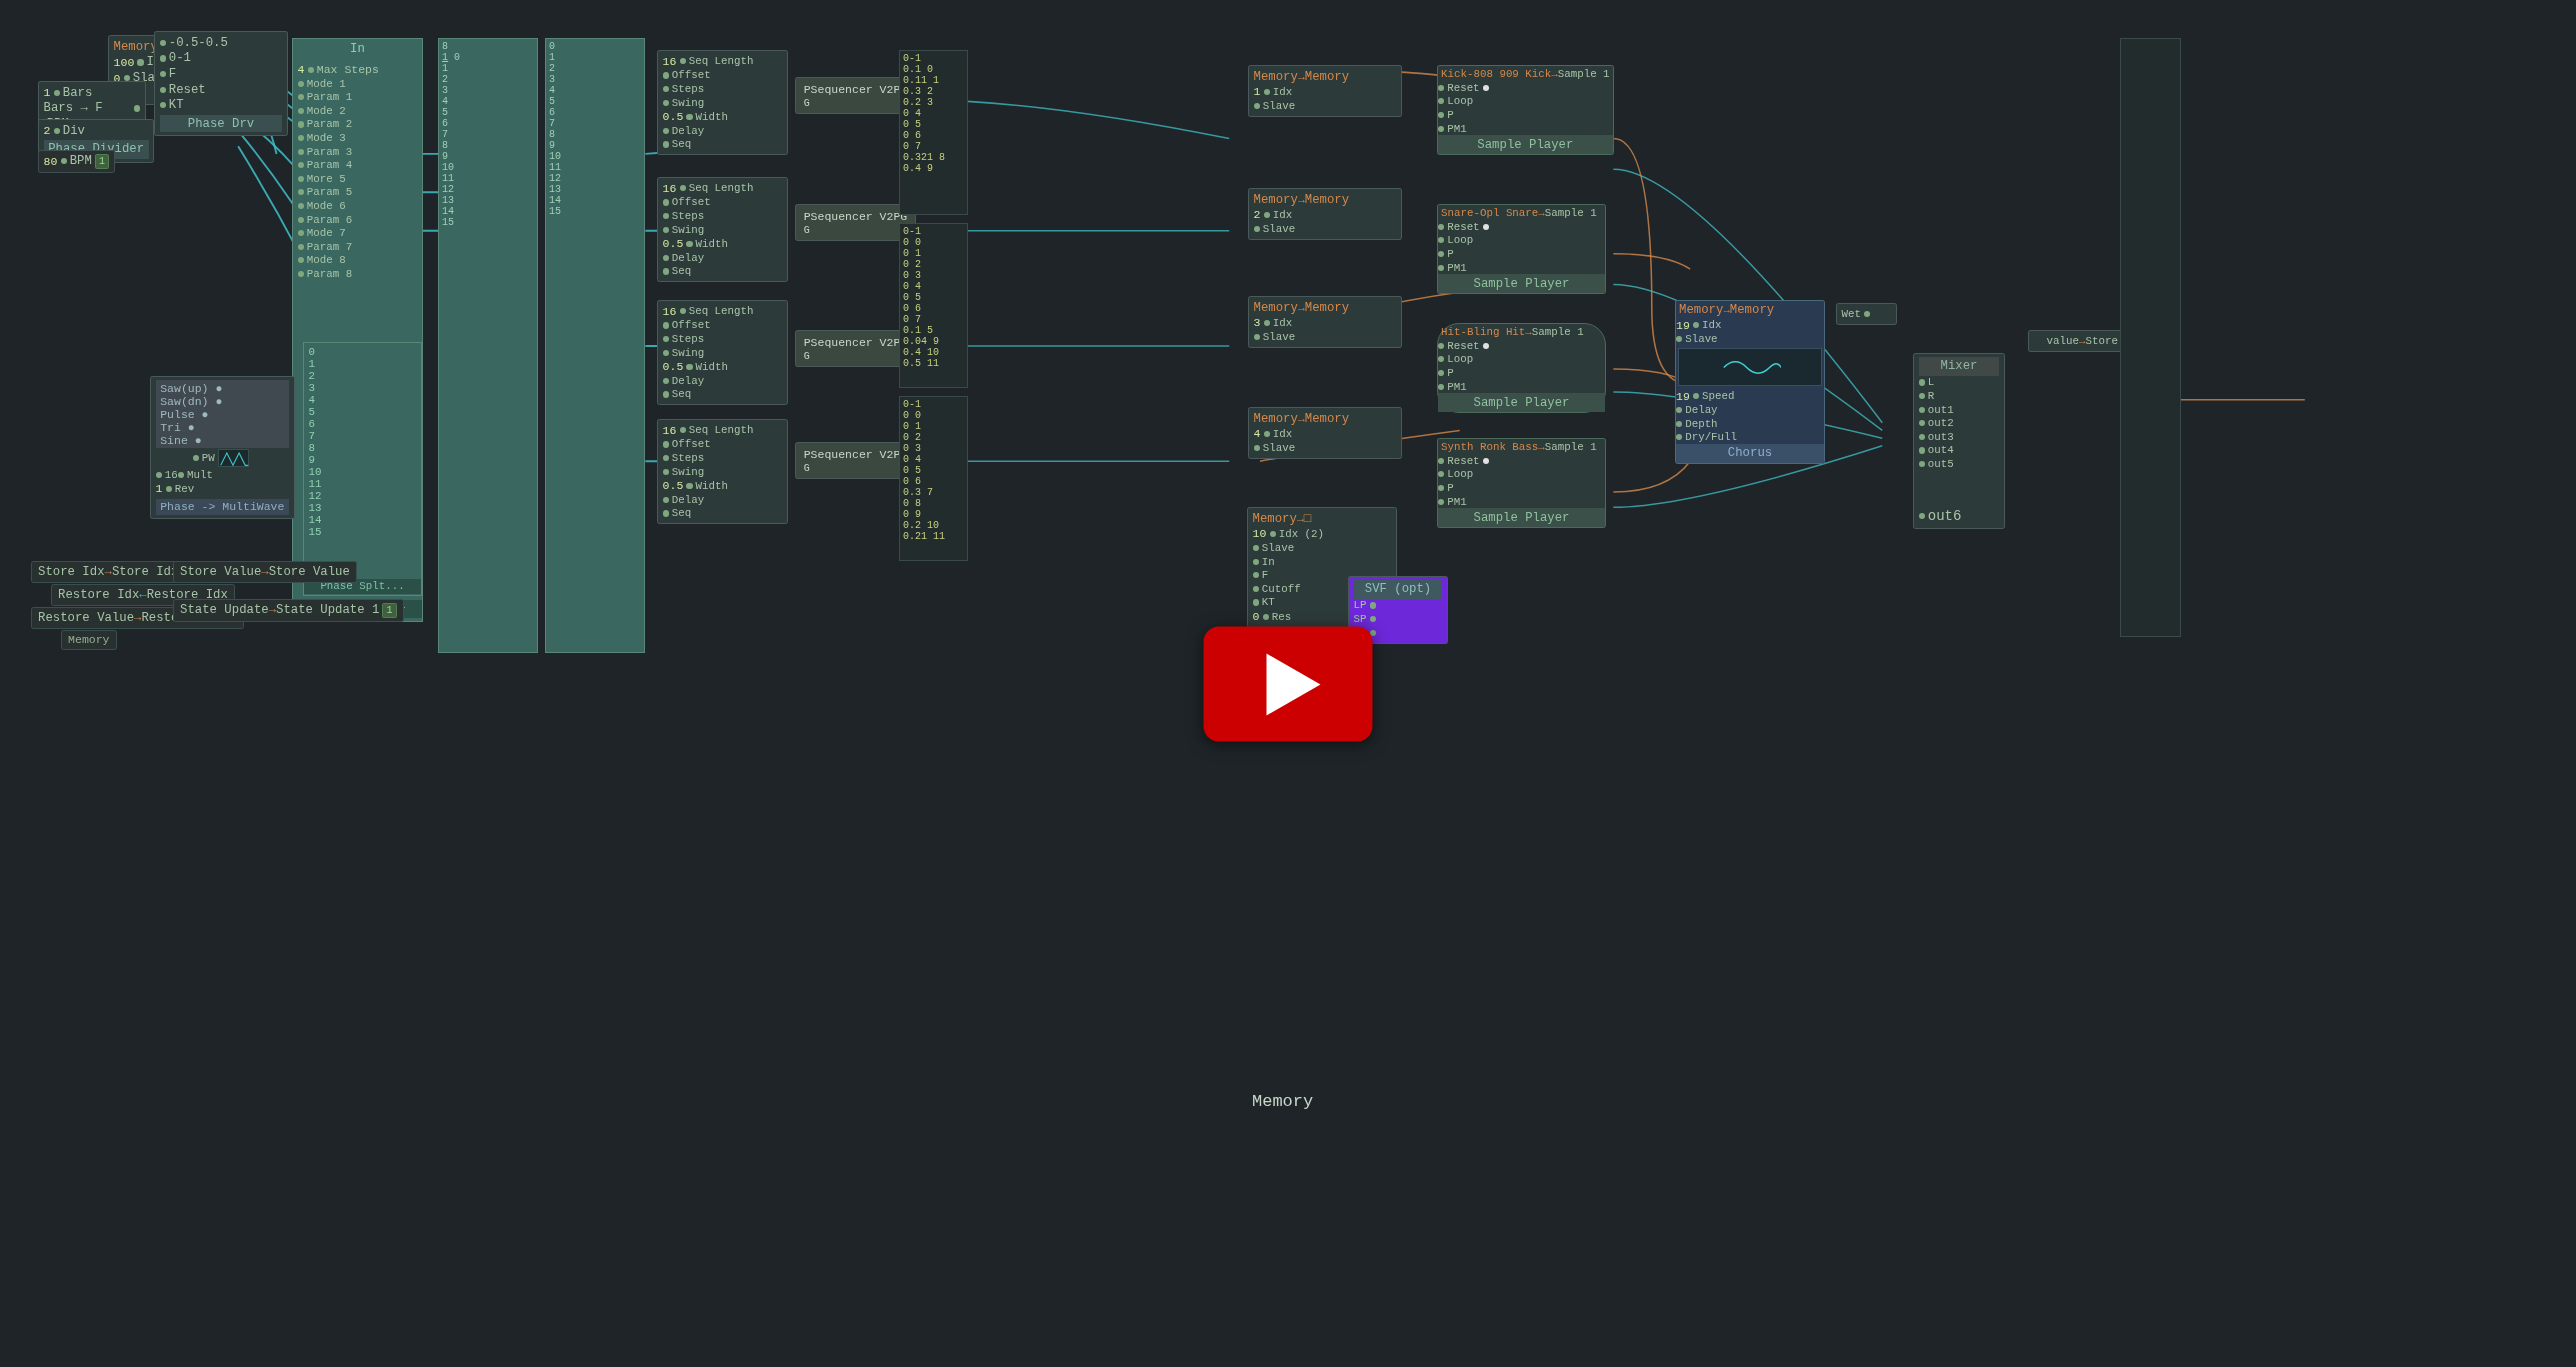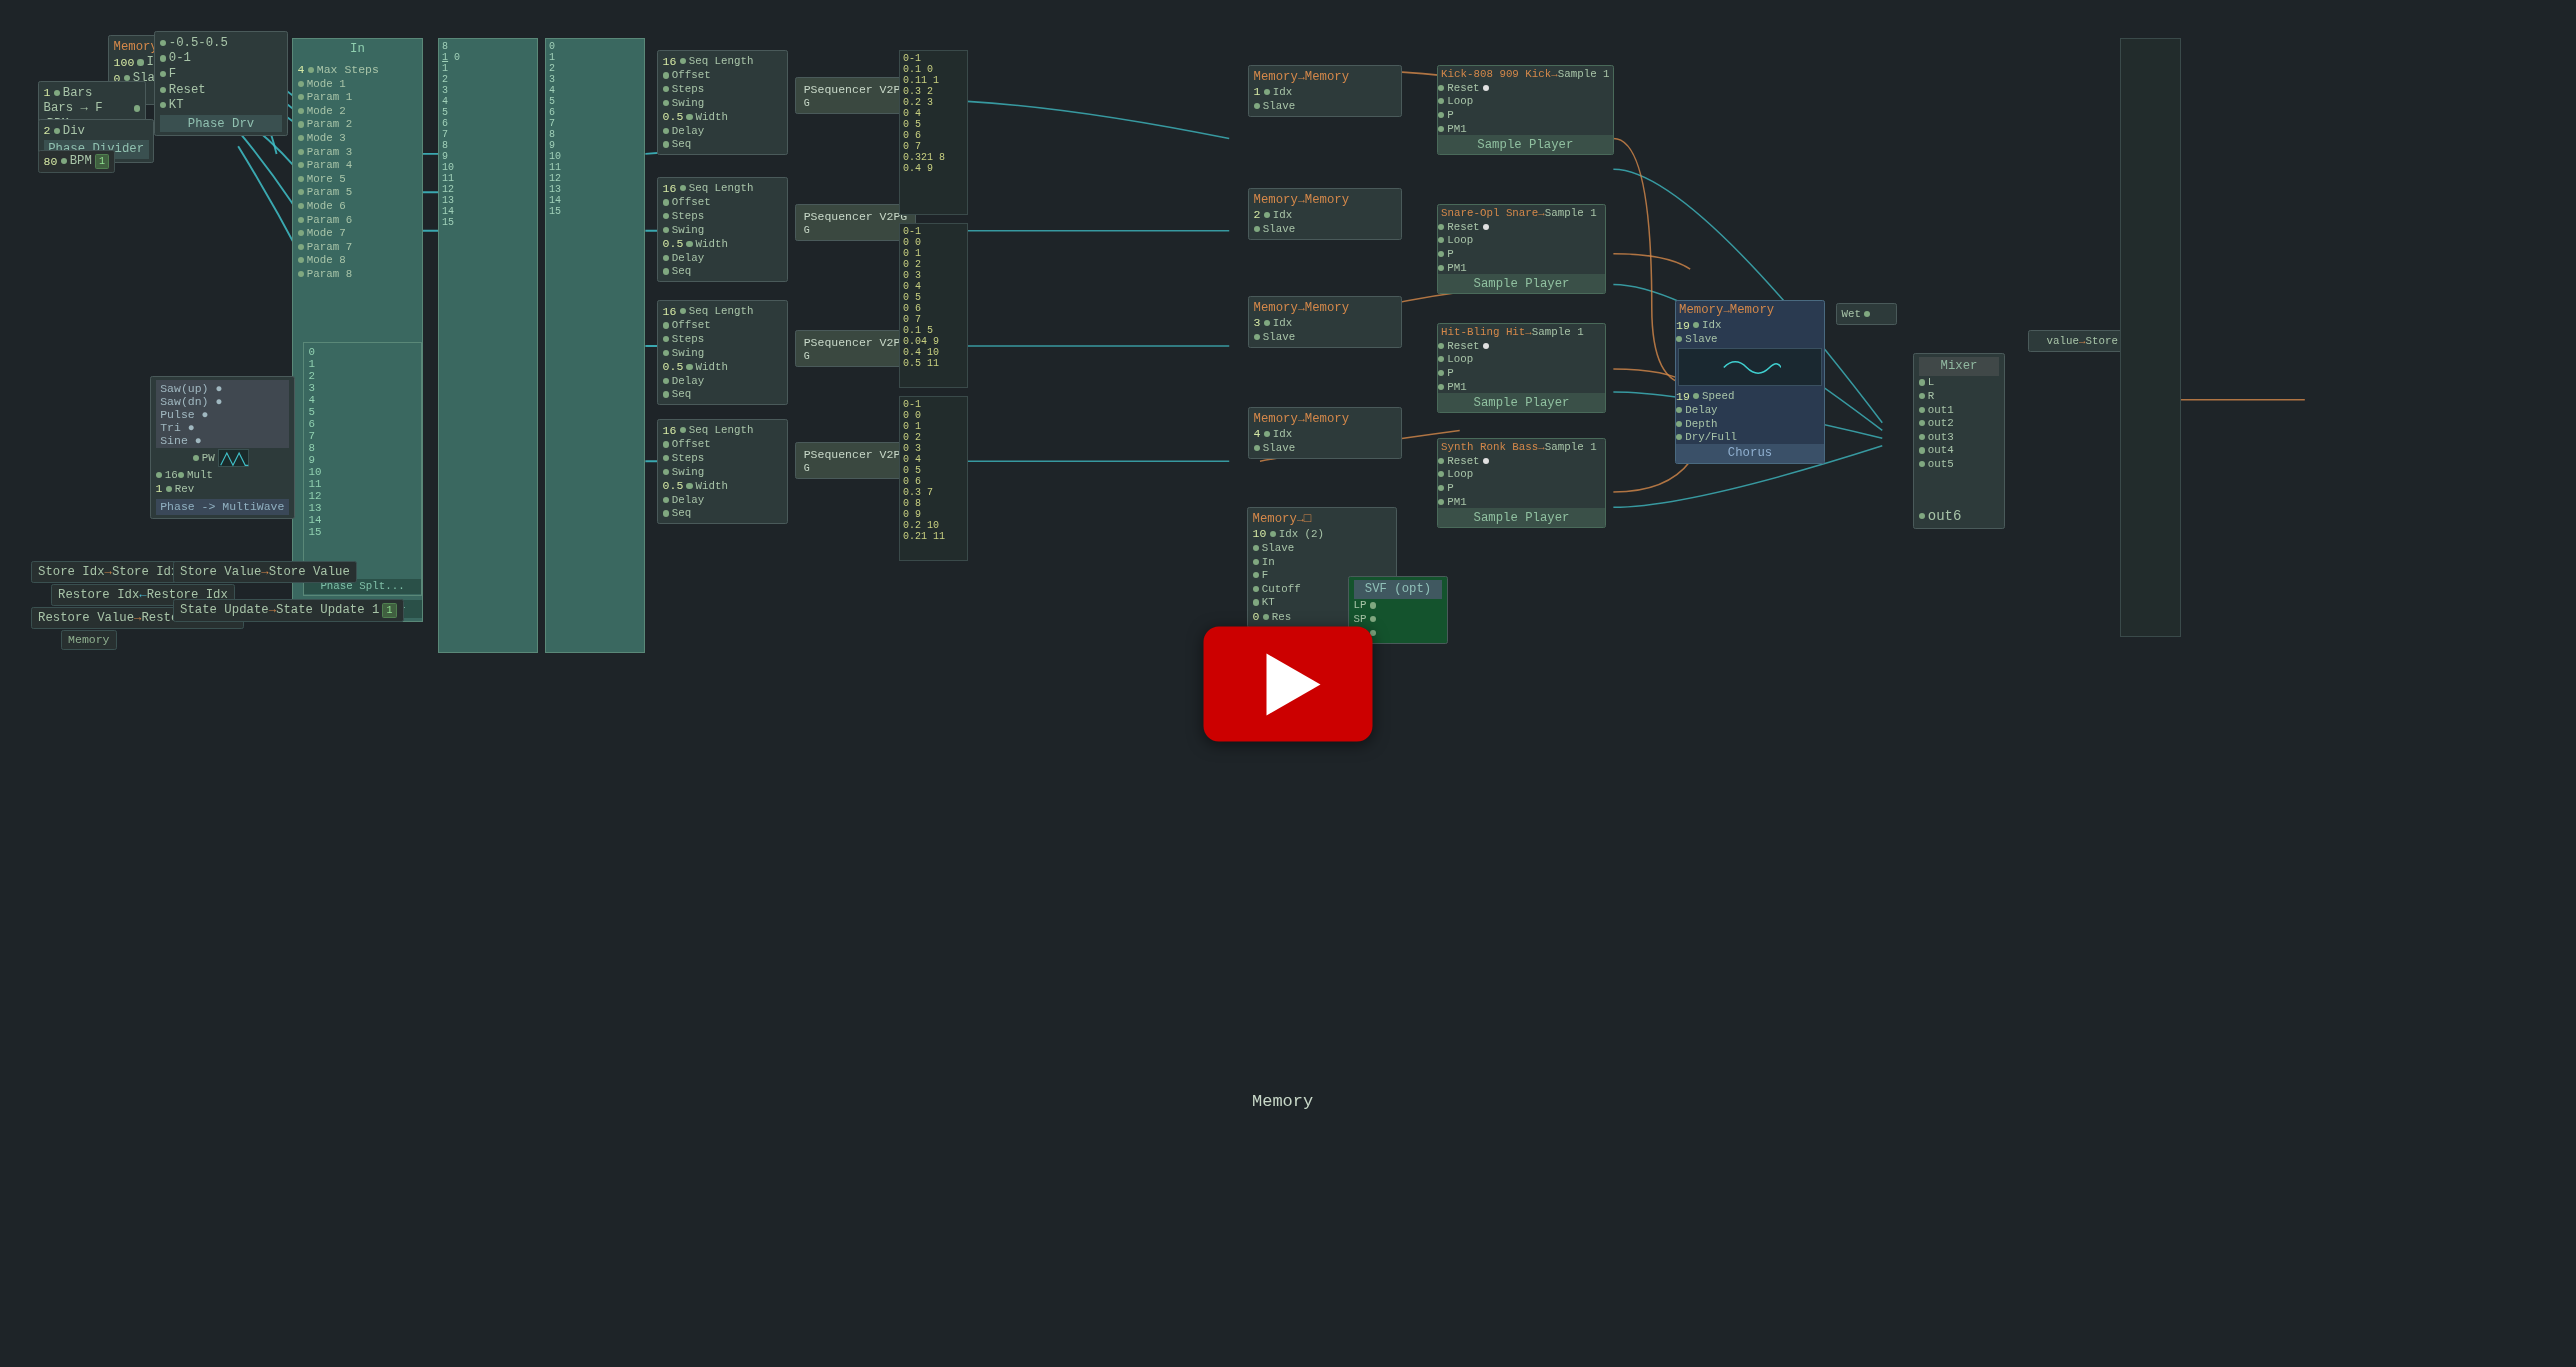--- a/index.html
+++ b/index.html
@@ -783,21 +783,21 @@
         <span class="port"></span>
         <span>KT</span>
       </div>
     <div class="node-row" style="font-size:10.8px;">
         <span class="val">0</span>
         <span class="port"></span>
         <span>Res</span>
       </div>
   </div>
 
-  <div class="node" style="left:1348px; top:576px; min-width:100px; background:#14532d;">
+  <div class="node" style="left:1348px; top:576px; min-width:100px; background:#6d28d9;">
     <div style="background:#405860; padding:2.3px 6.1px; text-align:center; font-size:12.3px; color:#90c0b8;">SVF (opt)</div>
     <div class="node-row" style="font-size:10.8px;">
         <span>LP</span>
         <span class="port port-out"></span>
       </div>
     <div class="node-row" style="font-size:10.8px;">
         <span>SP</span>
         <span class="port port-out"></span>
       </div>
     <div class="node-row" style="font-size:10.8px;">
@@ -851,21 +851,21 @@
         <span class="port"></span>
         <span>P</span>
       </div>
     <div class="node-row" style="font-size:10.8px;">
         <span class="port"></span>
         <span>PM1</span>
       </div>
     <div style="background:#3a5048; padding:2.3px 6.1px; text-align:center; font-size:12.3px; color:#90c0a0;">Sample Player</div>
   </div>
 
-  <div class="sample-player" style="left:1437px; top:323px; min-width:169px;">
+  <div class="sample-player" style="left:1437px; top:323px; min-width:169px;border-radius:22px;">
     <div class="node-row" style="font-size:10.8px; padding:1.5px 3.1px;">
       <span style="color:#d4884a;">Hit-Bling Hit</span>
       <span style="color:#d4884a;">→</span>
       <span>Sample 1</span>
     </div>
     <div class="node-row" style="font-size:10.8px;">
         <span class="port"></span>
         <span>Reset</span>
         <span class="port port-out port-white"></span>
       </div>

